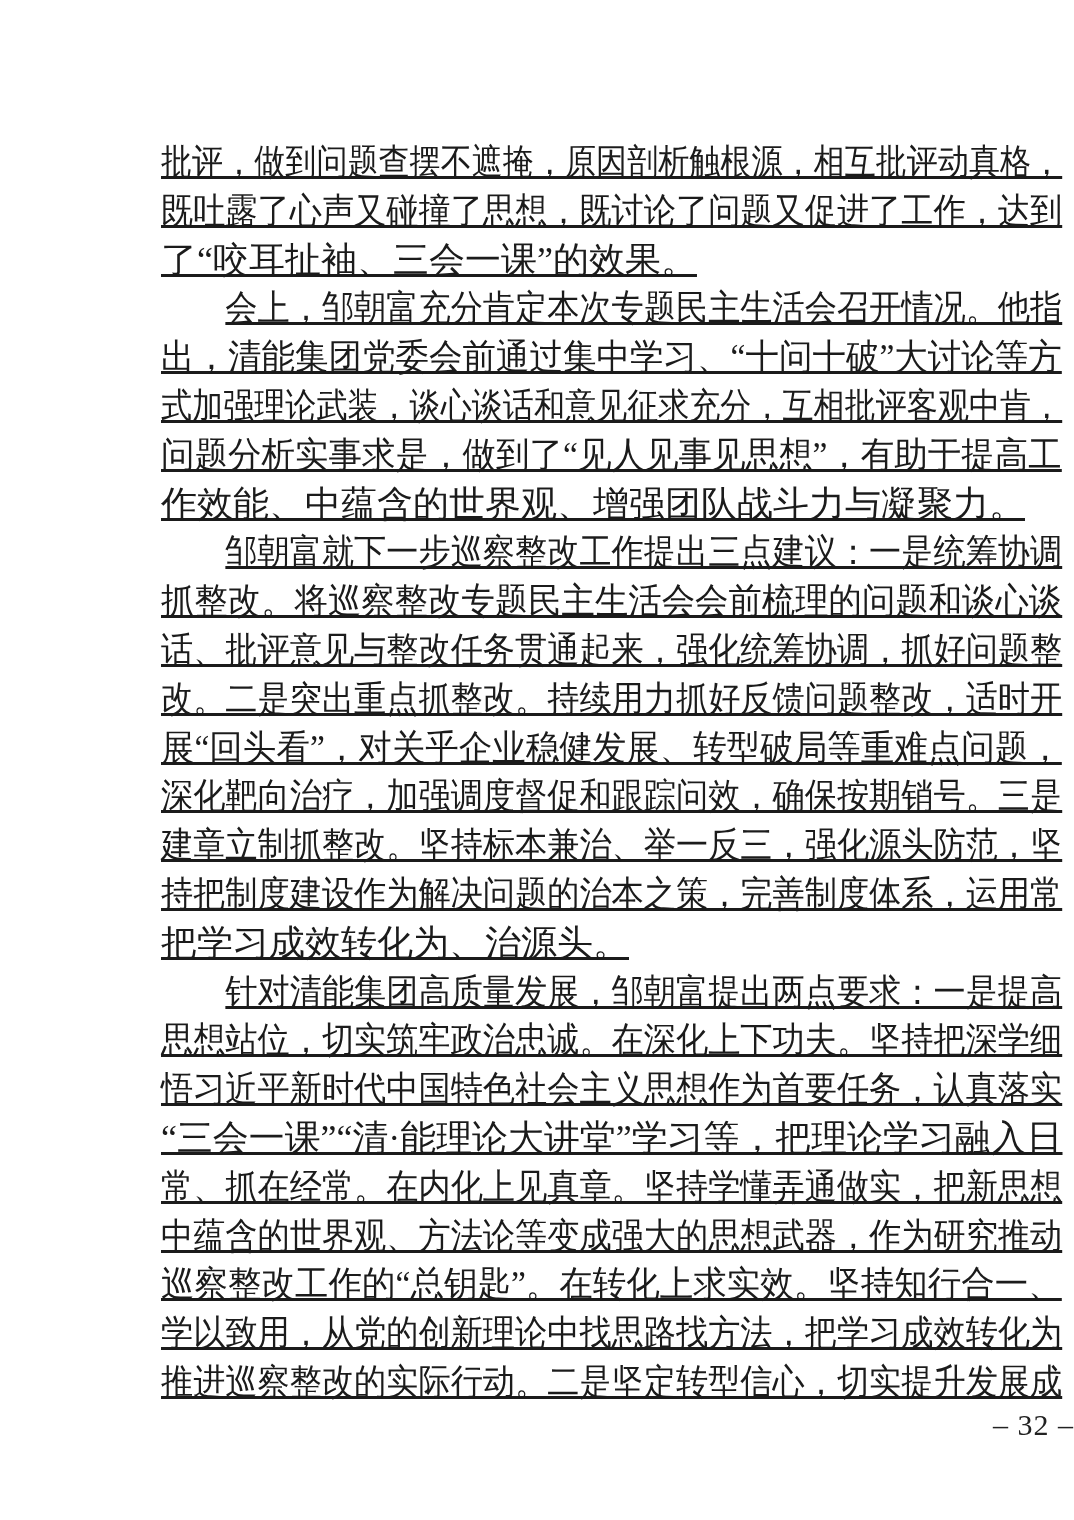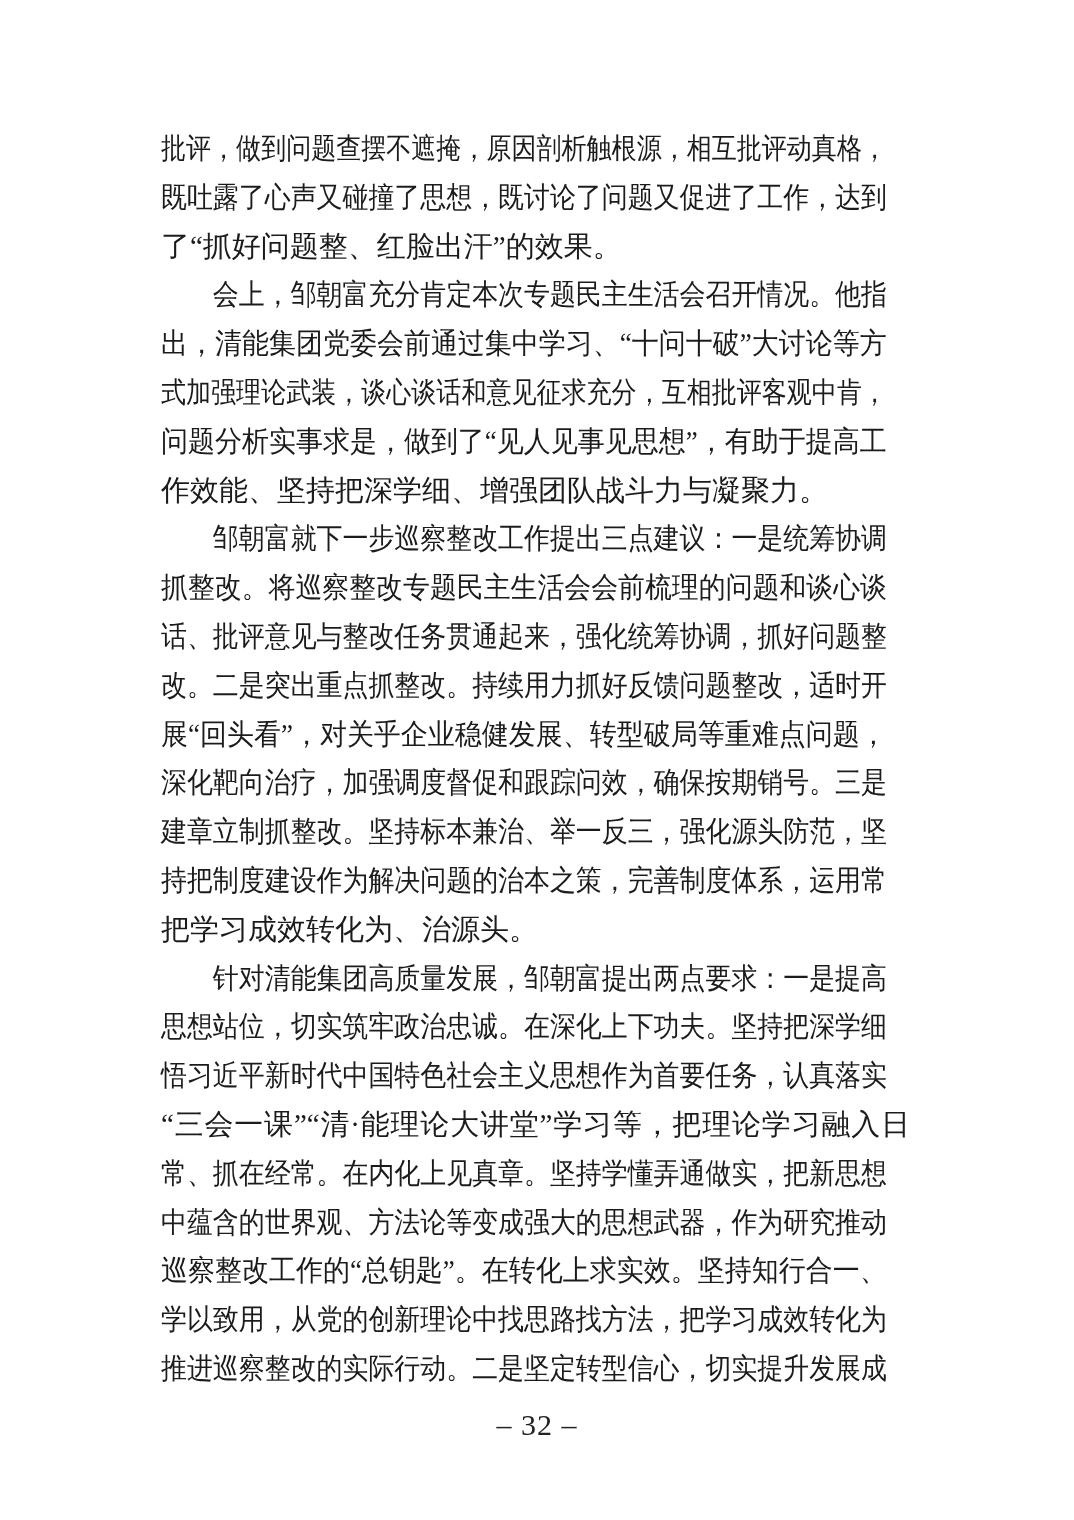--- a/index.html
+++ b/index.html
@@ -14,67 +14,68 @@
   }
   .page {
     position: absolute;
     left: 0; top: 0;
     width: 1074px; height: 1520px;
     background: #ffffff;
   }
   .body-text {
     position: absolute;
     left: 161px;
-    top: 124px;
+    top: 138px;
     width: 751px;
-    font-size: 29px;
+    font-size: 36px;
     font-weight: 400;
+    text-decoration: underline;
   }
   .paragraph { margin: 0; padding: 0; }
   .line {
     height: 48.8px;
     line-height: 48.8px;
     white-space: nowrap;
     transform-origin: 0 50%;
     text-align: justify;
     letter-spacing: 0;
   }
   .line.just  { text-align-last: justify; }
   .line.flush { text-align-last: left; }
   .line.indent { text-indent: 2em; }
   .page-footer {
     position: absolute;
     left: 0;
     top: 1405px;
     width: 1074px;
-    text-align: center;
+    text-align: right;
   }
   .page-number {
     font-size: 30px;
     line-height: 40px;
     letter-spacing: 1px;
     color: #222222;
   }
 </style>
 </head>
 <body>
 
 <div class="page">
   <main class="body-text">
       <div class="paragraph">
         <div class="line just" style="transform: scaleX(0.863218);">批评，做到问题查摆不遮掩，原因剖析触根源，相互批评动真格，</div>
         <div class="line just" style="transform: scaleX(0.894048);">既吐露了心声又碰撞了思想，既讨论了问题又促进了工作，达到</div>
-        <div class="line flush">了“抓好问题整、红脸出汗”的效果。</div>
+        <div class="line flush">了“咬耳扯袖、三会一课”的效果。</div>
       </div>
       <div class="paragraph">
         <div class="line just indent" style="transform: scaleX(0.894048);">会上，邹朝富充分肯定本次专题民主生活会召开情况。他指</div>
         <div class="line just" style="transform: scaleX(0.930607);">出，清能集团党委会前通过集中学习、“十问十破”大讨论等方</div>
         <div class="line just" style="transform: scaleX(0.863218);">式加强理论武装，谈心谈话和意见征求充分，互相批评客观中肯，</div>
         <div class="line just" style="transform: scaleX(0.930607);">问题分析实事求是，做到了“见人见事见思想”，有助于提高工</div>
-        <div class="line flush">作效能、坚持把深学细、增强团队战斗力与凝聚力。</div>
+        <div class="line flush">作效能、中蕴含的世界观、增强团队战斗力与凝聚力。</div>
       </div>
       <div class="paragraph">
         <div class="line just indent" style="transform: scaleX(0.894048);">邹朝富就下一步巡察整改工作提出三点建议：一是统筹协调</div>
         <div class="line just" style="transform: scaleX(0.92716);">抓整改。将巡察整改专题民主生活会会前梳理的问题和谈心谈</div>
         <div class="line just" style="transform: scaleX(0.894048);">话、批评意见与整改任务贯通起来，强化统筹协调，抓好问题整</div>
         <div class="line just" style="transform: scaleX(0.894048);">改。二是突出重点抓整改。持续用力抓好反馈问题整改，适时开</div>
         <div class="line just" style="transform: scaleX(0.930607);">展“回头看”，对关乎企业稳健发展、转型破局等重难点问题，</div>
         <div class="line just" style="transform: scaleX(0.894048);">深化靶向治疗，加强调度督促和跟踪问效，确保按期销号。三是</div>
         <div class="line just" style="transform: scaleX(0.894048);">建章立制抓整改。坚持标本兼治、举一反三，强化源头防范，坚</div>
         <div class="line just" style="transform: scaleX(0.894048);">持把制度建设作为解决问题的治本之策，完善制度体系，运用常</div>

